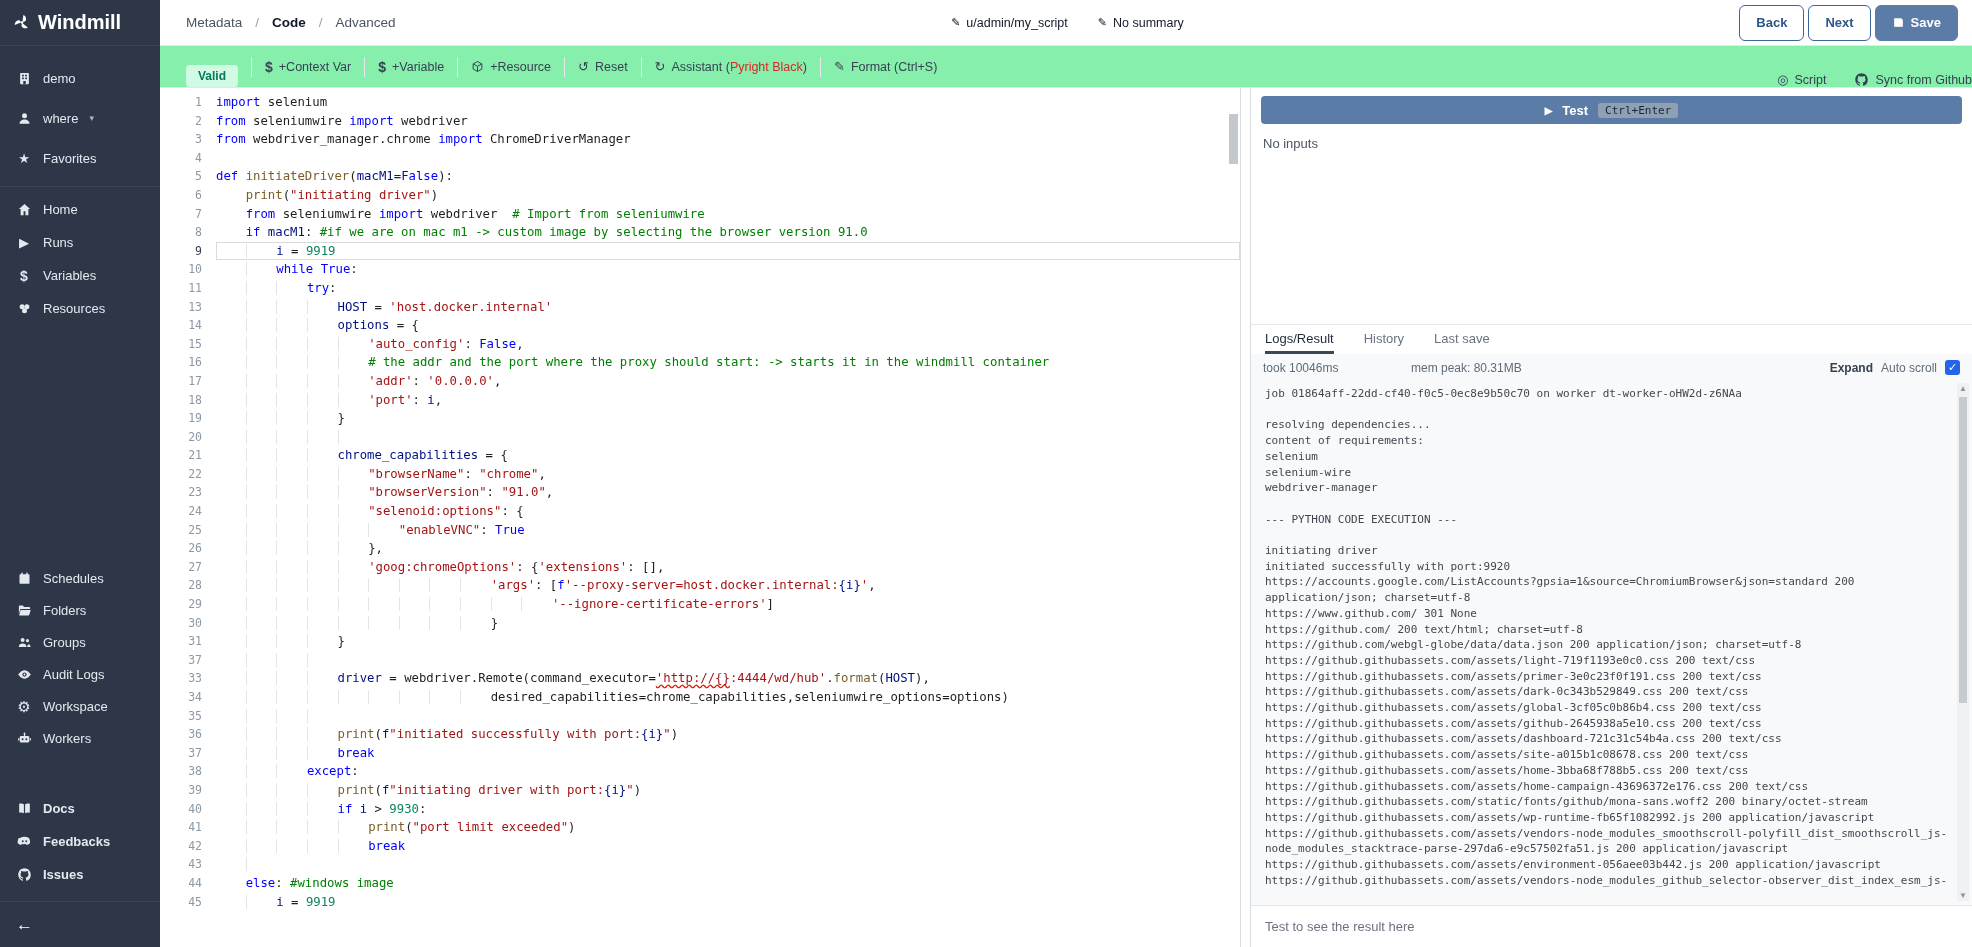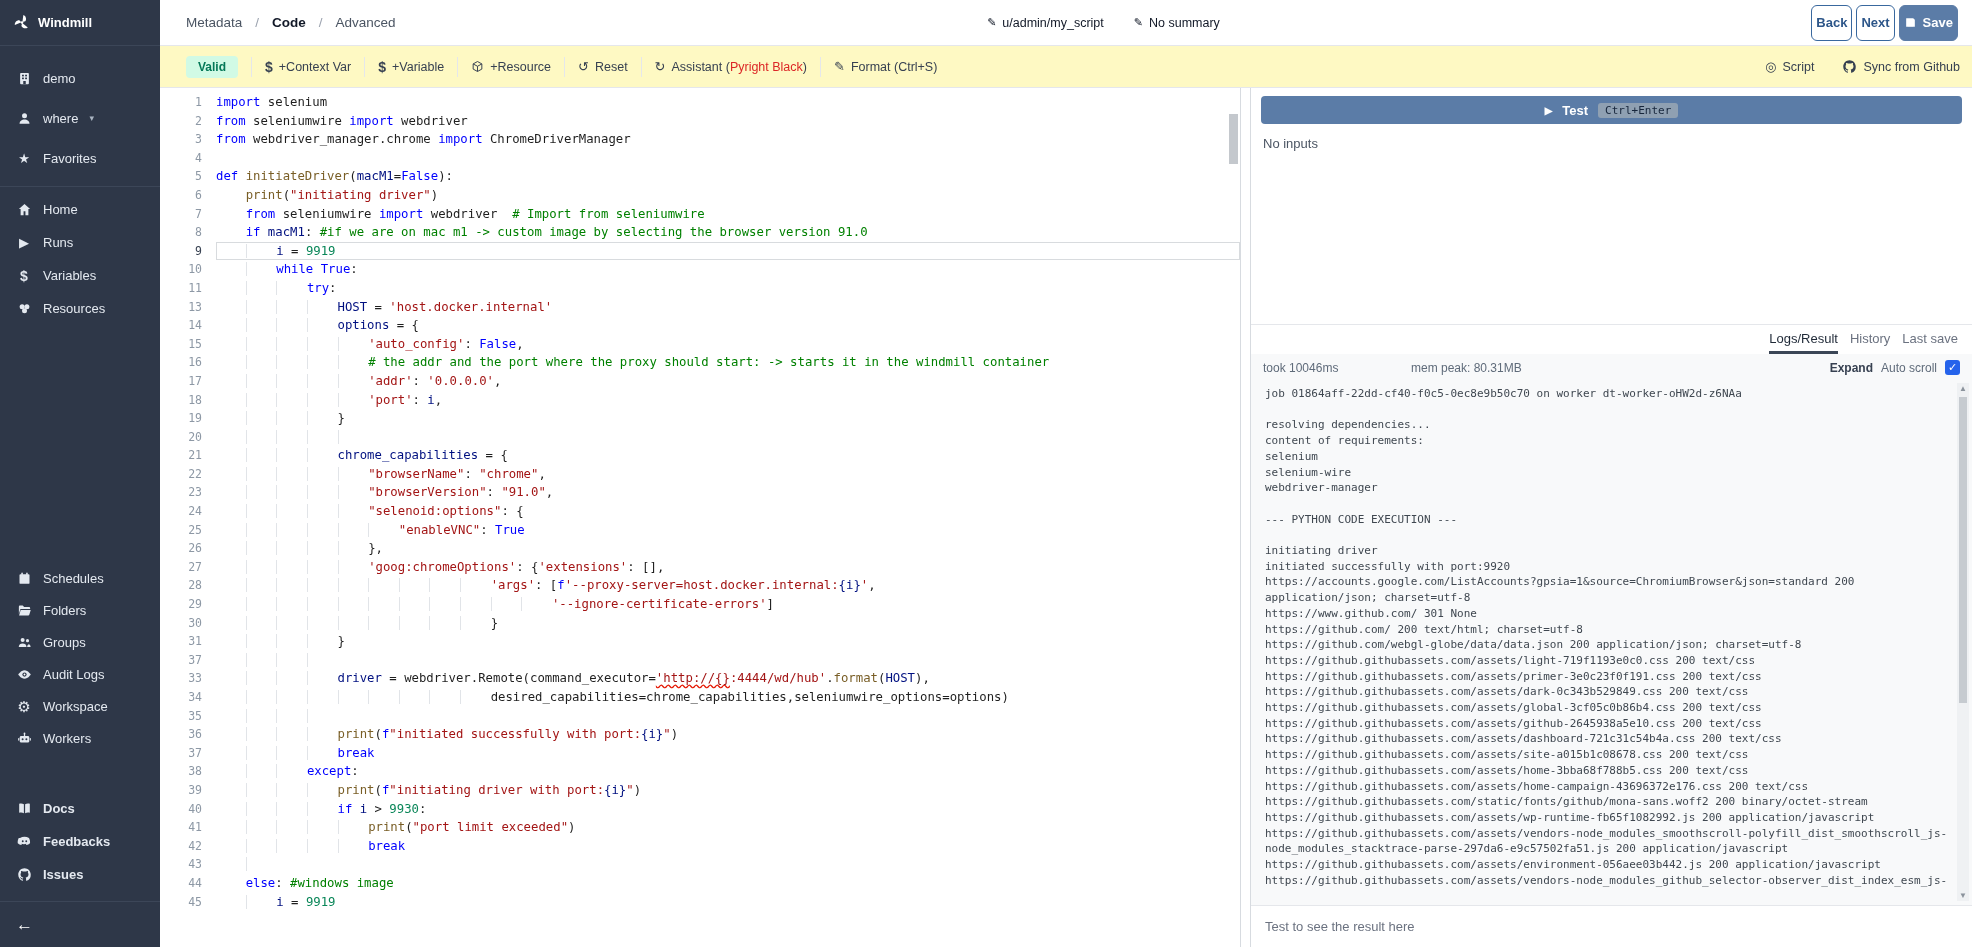--- a/index.html
+++ b/index.html
@@ -1,21 +1,21 @@
 <!DOCTYPE html>
 <html><head>
 <meta charset="utf-8">
 <style>
   *{margin:0;padding:0;box-sizing:border-box;}
   html,body{width:1972px;height:947px;}
   body{display:flex;font-family:"Liberation Sans",sans-serif;background:#fff;overflow:hidden;color:#1f2937;}
 
   
   .sidebar{width:160px;min-width:160px;background:#2e3748;color:#dde3ec;display:flex;flex-direction:column;}
-  .logo-row{height:46px;display:flex;align-items:center;gap:7px;padding:0 13px;color:#fff;font-weight:700;font-size:13px;border-bottom:1px solid #3c4658;cursor:pointer;}
+  .logo-row{height:46px;display:flex;align-items:center;gap:7px;padding:0 13px;color:#fff;font-weight:700;font-size:20px;border-bottom:1px solid #3c4658;cursor:pointer;}
   .side-group{display:flex;flex-direction:column;}
   .side-item{display:flex;align-items:center;gap:10px;padding:0 15px;font-size:13px;cursor:pointer;color:#e4e9f0;}
   .grp-account{padding-top:12px;}
   .grp-account .side-item{height:40px;}
   .side-divider{height:1px;background:#3c4658;margin:8px 0 6px;}
   .grp-primary .side-item{height:33px;}
   .sb-spacer{flex:1;}
   .grp-secondary .side-item{height:32px;}
   .grp-tertiary{margin-top:38px;}
   .grp-tertiary .side-item{height:33px;font-weight:bold;}
@@ -29,27 +29,27 @@
   .main{flex:1;display:flex;flex-direction:column;min-width:0;}
   .header{height:46px;display:flex;align-items:center;border-bottom:1px solid #e5e7eb;padding:0 14px 0 26px;background:#fff;}
   .htabs{display:flex;align-items:center;gap:13px;font-size:13.5px;color:#4b5563;}
   .htab{cursor:pointer;}
   .htab.active{color:#111827;font-weight:700;}
   .tab-sep{color:#9ca3af;}
   .path-group{display:flex;align-items:center;gap:30px;margin-left:auto;}
   .path-item{display:flex;align-items:center;gap:6px;font-size:12.5px;color:#111827;font-weight:500;cursor:pointer;}
   .pencil{font-size:11px;color:#111827;}
   .btn-group{margin-left:auto;display:flex;align-items:center;}
-  .btn{height:36px;padding:0 4px;border-radius:6px;font-size:13px;font-weight:600;display:inline-flex;align-items:center;gap:6px;cursor:pointer;background:#fff;border:1px solid #39689e;color:#2d5689;font-family:inherit;}
+  .btn{height:36px;padding:0 16px;border-radius:6px;font-size:13px;font-weight:600;display:inline-flex;align-items:center;gap:6px;cursor:pointer;background:#fff;border:1px solid #39689e;color:#2d5689;font-family:inherit;}
   .btn + .btn{margin-left:4px;}
   .btn.primary{background:#5b7ca7;border-color:#5b7ca7;color:#ffffff;}
   .save-ic{display:inline-flex;}
 
   
-  .toolbar{height:42px;display:flex;align-items:center;border-bottom:1px solid #e5e7eb;padding:0 12px 0 26px;background:#fef9c3;}
+  .toolbar{height:42px;display:flex;align-items:flex-end;border-bottom:1px solid #e5e7eb;padding:0 0 0 26px;background:#86efac;}
   .badge-valid{background:#d1fae5;color:#047857;font-size:12px;font-weight:600;padding:4px 12px;border-radius:4px;}
   .tb-items{display:flex;align-items:center;height:100%;}
   .tb-sep{width:1px;height:20px;background:#e5e7eb;margin:0 13px;}
   .tb-btn{display:flex;align-items:center;background:none;border:none;font-size:12.5px;color:#374151;font-family:inherit;cursor:pointer;white-space:pre;}
   .tb-ic{color:#374151;font-size:13px;display:inline-flex;margin-right:6px;line-height:1;}
   .tb-accent{color:#dc2626;}
   .toolbar-right{margin-left:auto;display:flex;gap:28px;}
 
   
   .content{flex:1;display:flex;min-height:0;}
@@ -67,21 +67,21 @@
   .ed-sb{position:absolute;top:26px;right:2px;width:9px;height:50px;background:#c4c8cd;}
 
   
   .rpanel{width:722px;min-width:722px;border-left:1px solid #d7dbe0;display:flex;flex-direction:column;background:#fff;}
   .test-row{padding:8px 10px 4px;}
   .btn-test{width:100%;height:28px;background:#5b7ca7;border:none;border-radius:4px;color:#fff;font-size:13px;font-weight:600;display:flex;align-items:center;justify-content:center;gap:10px;cursor:pointer;font-family:inherit;}
   .play-glyph{font-size:10px;}
   .kbd{background:#8fa0b2;color:#17263c;font-family:"DejaVu Sans Mono",monospace;font-size:11px;padding:1px 7px;border-radius:3px;font-weight:400;}
   .no-inputs{padding:8px 12px;font-size:13px;color:#4b5563;}
   .rp-spacer{height:165px;}
-  .rtabs{border-top:1px solid #e5e7eb;display:flex;gap:12px;padding:0 14px;height:30px;align-items:stretch;font-size:13px;justify-content:flex-end;}
+  .rtabs{border-top:1px solid #e5e7eb;display:flex;gap:30px;padding:0 14px;height:30px;align-items:stretch;font-size:13px;}
   .rtab{display:flex;align-items:center;color:#6b7280;cursor:pointer;border-bottom:3px solid transparent;}
   .rtab.active{color:#1f2937;font-weight:500;border-bottom-color:#3b4656;}
   .stats{height:27px;background:#f8f9fa;display:flex;align-items:center;padding:0 12px;font-size:12px;color:#5f6b7a;}
   .stat-took{width:148px;}
   .stats-right{margin-left:auto;display:flex;align-items:center;gap:8px;}
   .expand{font-weight:700;color:#374151;cursor:pointer;}
   .checkbox{width:15px;height:15px;background:#2563eb;border-radius:3px;color:#fff;font-size:11px;display:flex;align-items:center;justify-content:center;cursor:pointer;}
   .log{flex:1;background:#f8f9fa;position:relative;overflow:hidden;padding:5px 16px 0 14px;}
   .log-inner{font-family:"DejaVu Sans Mono",monospace;font-size:11px;line-height:15.7px;color:#3f4750;white-space:pre-wrap;overflow-wrap:break-word;width:690px;}
   .log-line{min-height:15.7px;}

